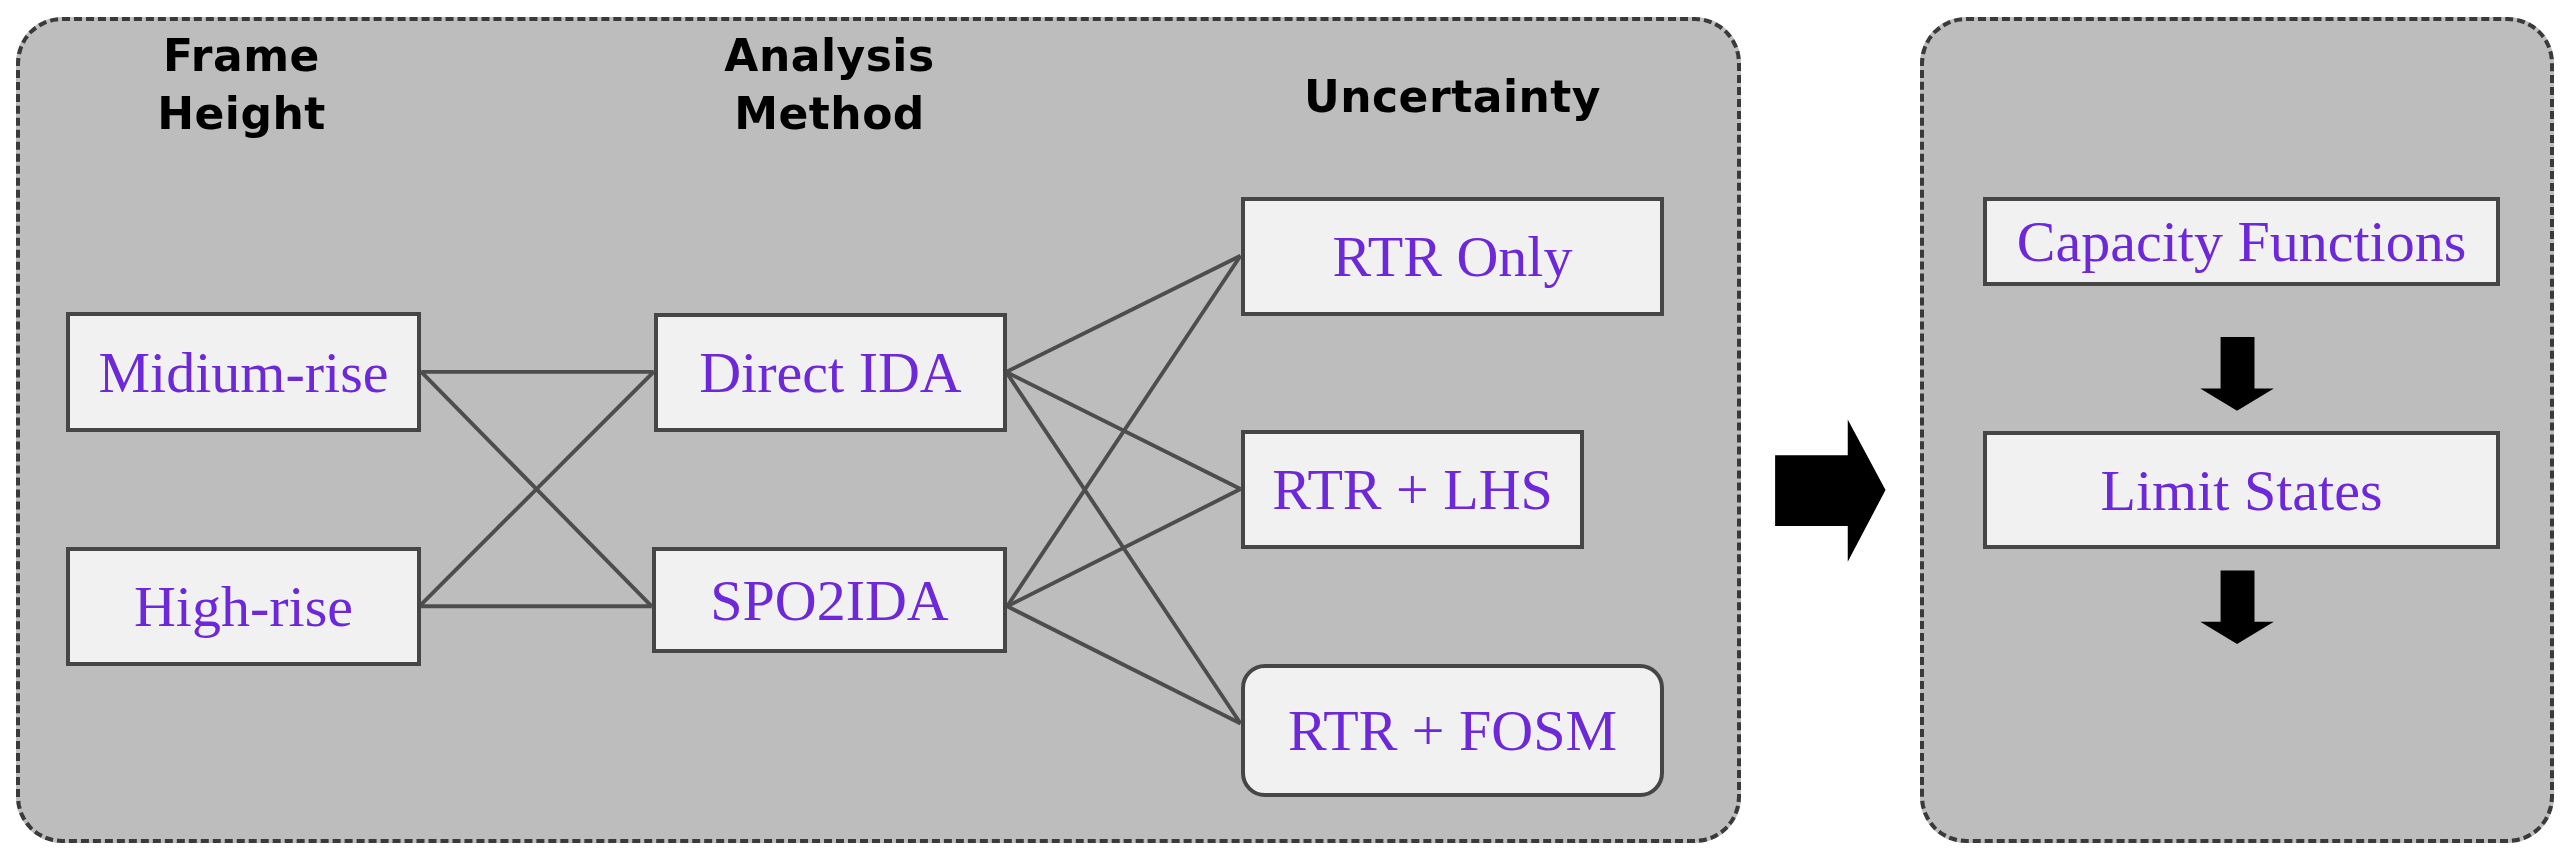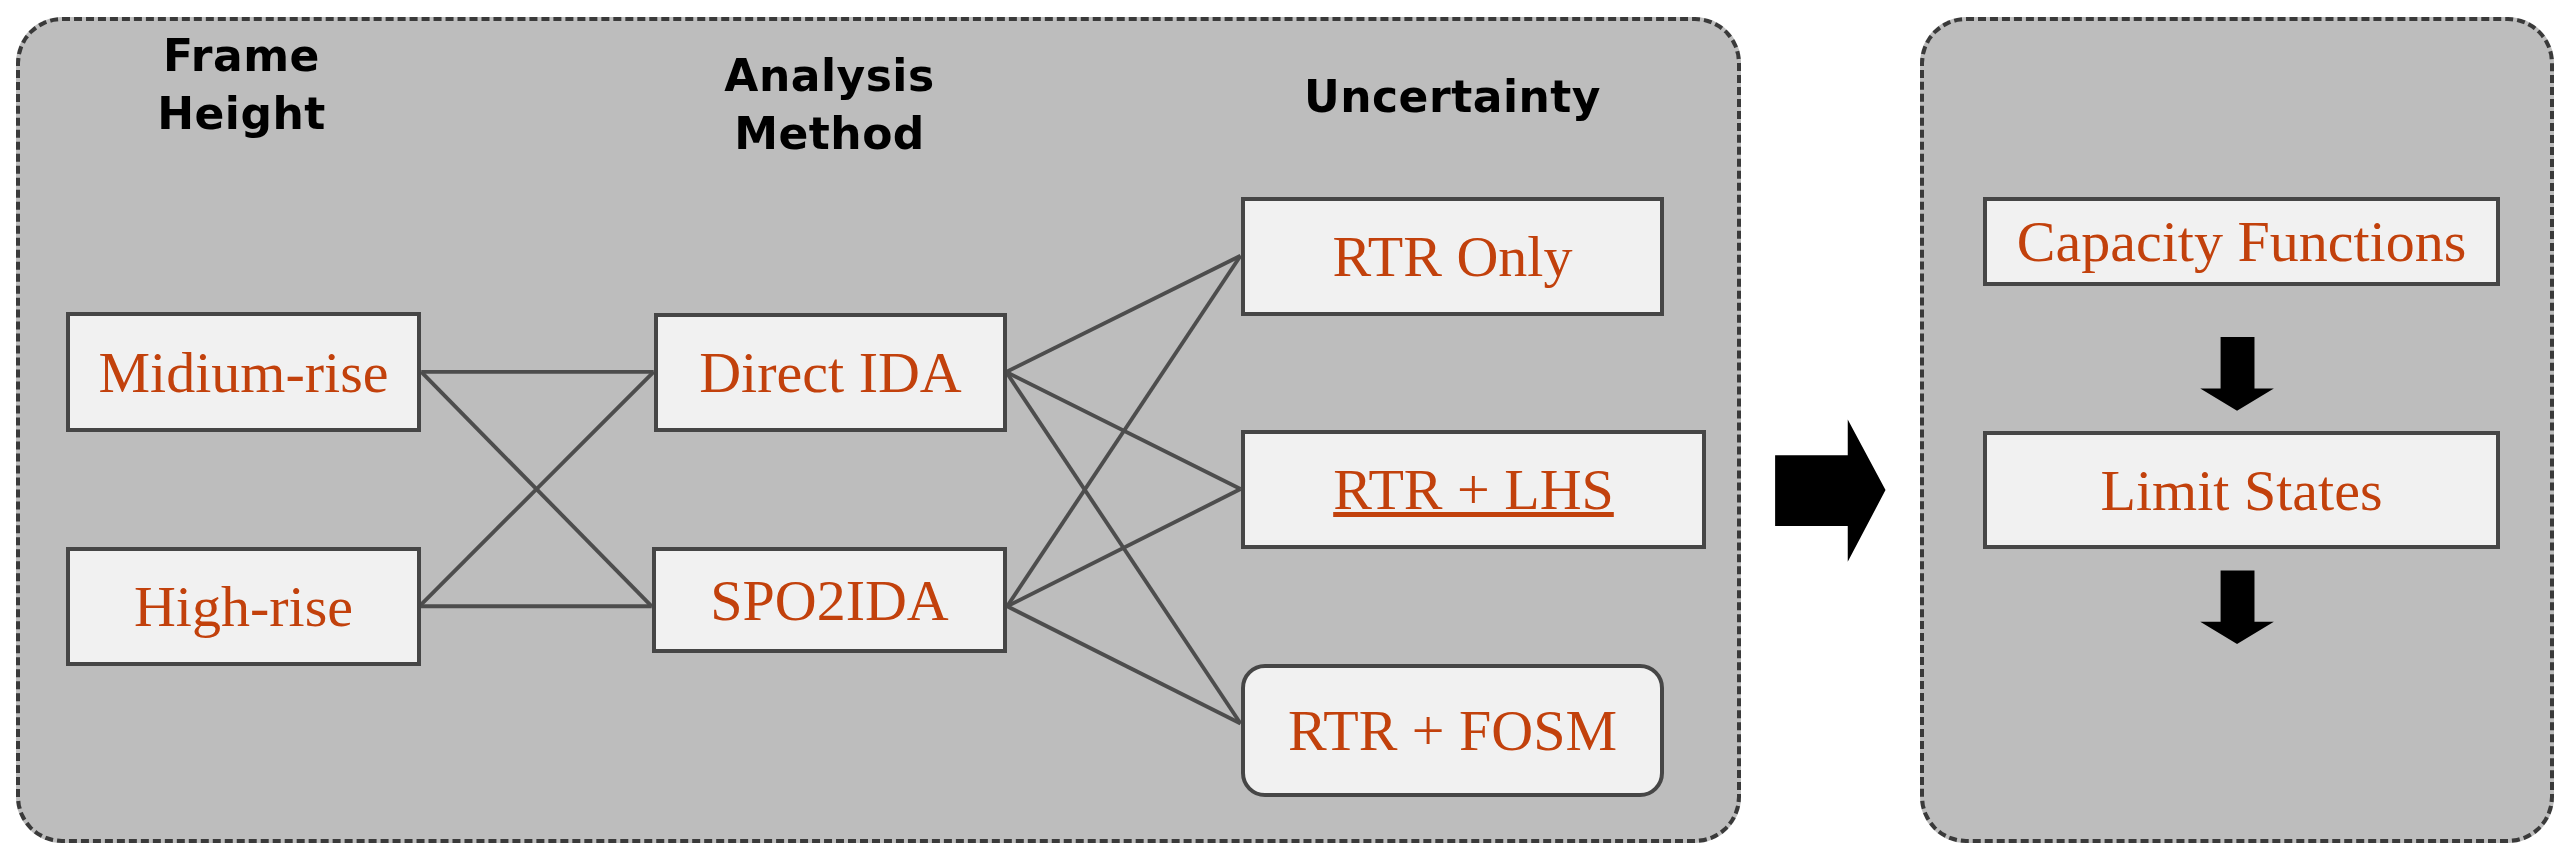--- a/index.html
+++ b/index.html
@@ -25,42 +25,42 @@
     font-weight:bold;
     font-size:44px;
     line-height:58px;
     color:#000;
     text-align:center;
     white-space:pre-line;
     letter-spacing:0.5px;
     z-index:3;
   }
   .hdr-frame{left:48px;top:27px;width:387px;}
-  .hdr-analysis{left:636px;top:27px;width:387px;margin-top:20px;}
+  .hdr-analysis{left:636px;top:27px;width:387px;}
   .hdr-uncertainty{left:1259px;top:68px;width:387px;}
   .hdr-post{left:2043px;top:27px;width:387px;}
   .node{
     position:absolute;
     background:#f1f1f1;
     border:4.8px solid #464646;
     box-sizing:border-box;
     display:flex;align-items:center;justify-content:center;
     font-family:"Liberation Serif","DejaVu Serif",serif;
     font-size:58px;
-    color:#c2410c;
+    color:#6d28d9;
     text-align:center;
     z-index:2;
     white-space:nowrap;
   }
   .n-midium{left:66px;top:312px;width:355px;height:120px;}
   .n-high{left:66px;top:547px;width:355px;height:119px;}
   .n-directida{left:654px;top:313px;width:353px;height:119px;}
   .n-spo2ida{left:652px;top:547px;width:355px;height:106px;}
   .n-rtronly{left:1241px;top:197px;width:423px;height:119px;}
-  .n-rtrlhs{left:1241px;top:430px;width:465px;height:119px;text-decoration:underline;}
+  .n-rtrlhs{left:1241px;top:430px;width:343px;height:119px;}
   .n-rtrfosm{left:1241px;top:664px;width:423px;height:133px;border-radius:24px;}
   .n-capacity{left:1983px;top:197px;width:517px;height:89px;}
   .n-limit{left:1983px;top:431px;width:517px;height:118px;}
   .n-fragility{left:1983px;top:665px;width:517px;height:119px;}
   .overlay{
     position:absolute;left:0;top:0;width:2576px;height:862px;
     z-index:1;
   }
   .arrow-layer{z-index:3;}
 </style>

